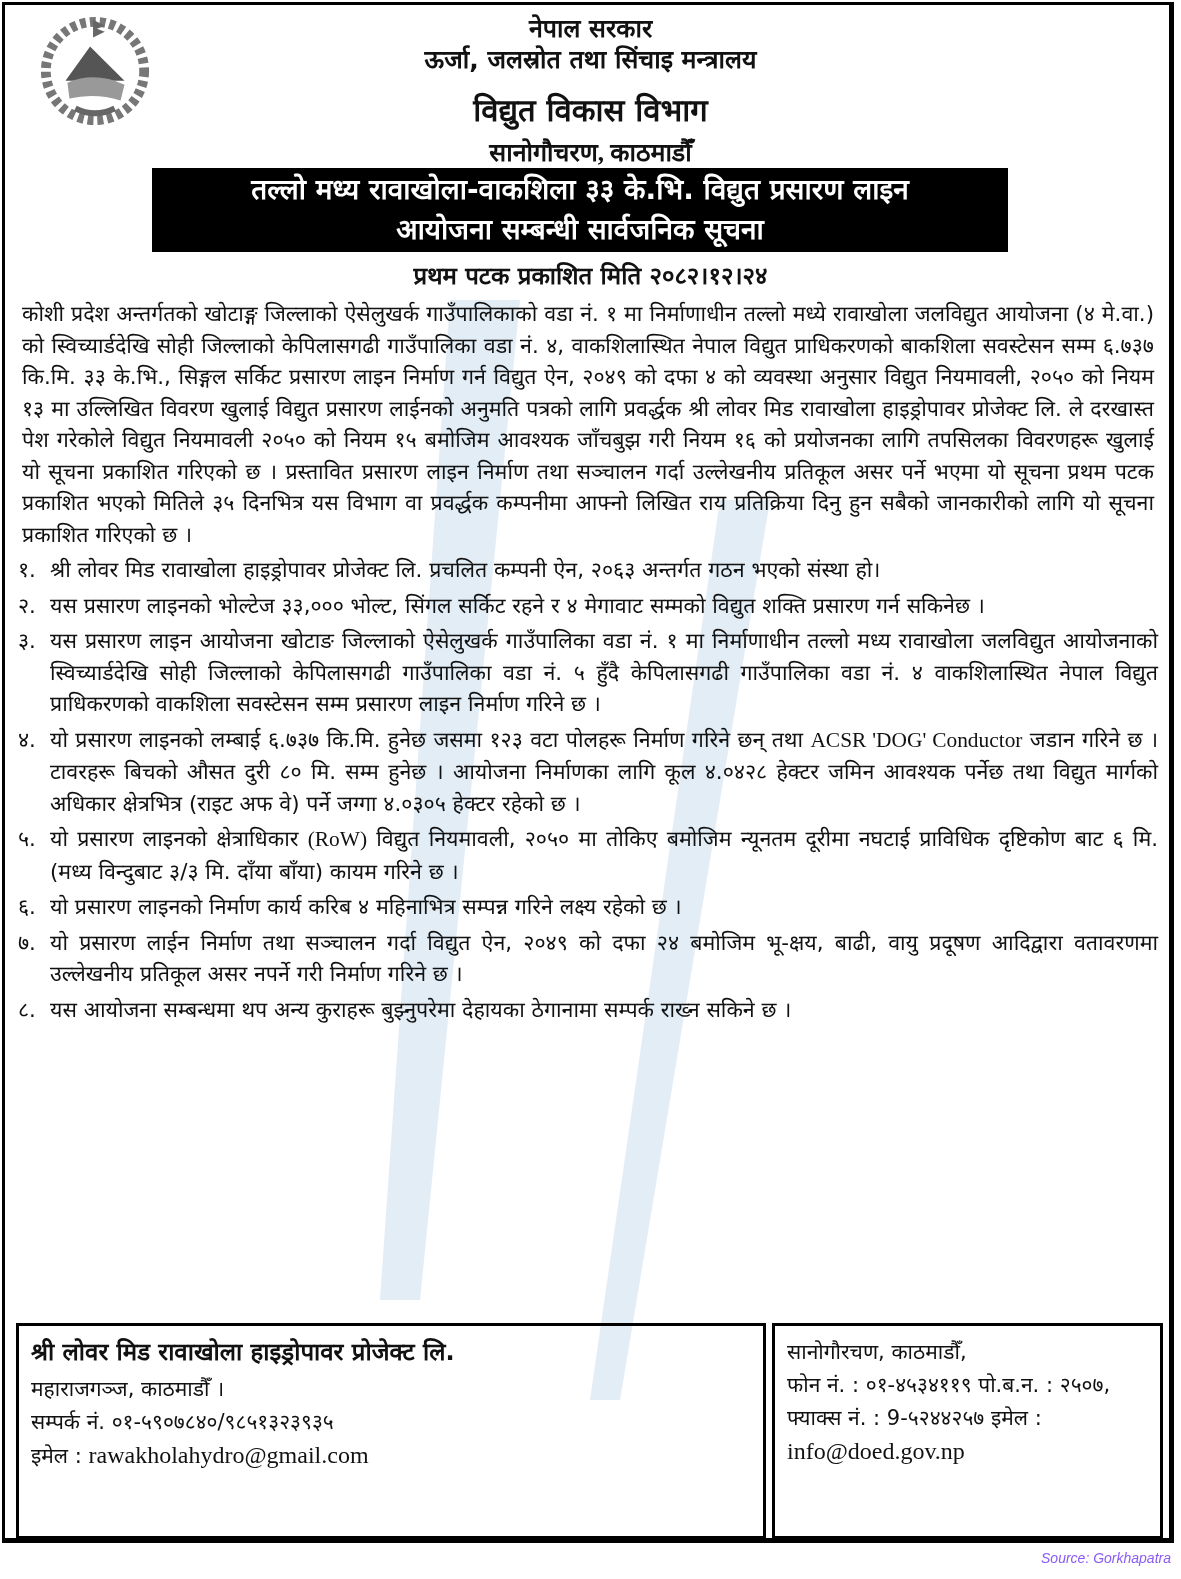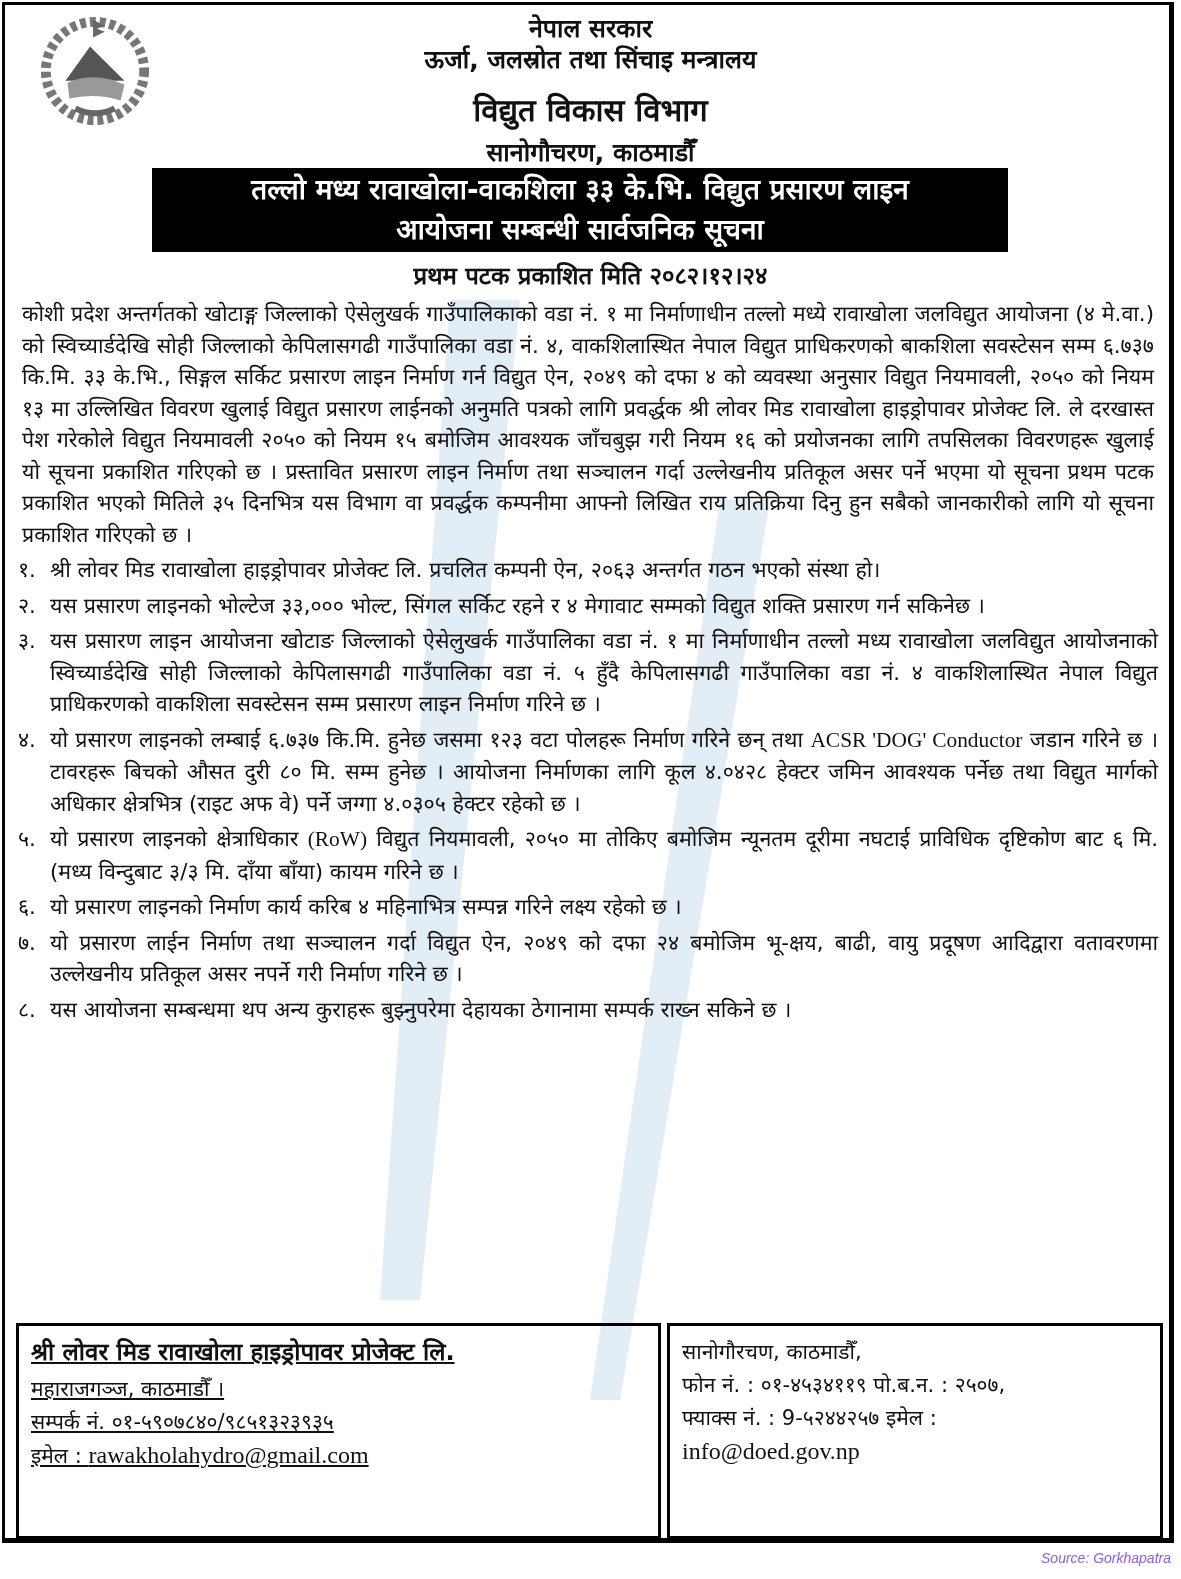--- a/index.html
+++ b/index.html
@@ -3,33 +3,33 @@
 <meta charset="utf-8">
 <style>
   html, body { margin:0; padding:0; background:#ffffff; }
   body { width:1181px; height:1579px; position:relative; overflow:hidden; font-family:"DejaVu Sans", sans-serif; color:#111; }
   .frame { position:absolute; left:2px; top:2px; width:1172px; height:1541px; border:3px solid #000; box-sizing:border-box; border-right-width:5px; border-bottom-width:5px; }
   .emblem { position:absolute; left:36px; top:12px; width:118px; height:118px; }
   .hdr { position:absolute; left:0; width:1181px; text-align:center; font-weight:bold; }
   .h1 { top:10px; font-size:25px; }
   .h2 { top:41px; font-size:25px; }
   .h3 { top:88px; font-size:31px; }
-  .h4 { top:134px; font-size:25px; }
+  .h4 { top:134px; font-size:25px;font-family:Liberation Serif, serif; }
   .banner { position:absolute; left:152px; top:168px; width:856px; height:84px; background:#000; color:#fff; text-align:center; font-weight:bold; font-size:28px; line-height:40px; padding-top:2px; box-sizing:border-box; }
   .pubdate { position:absolute; left:0; top:258px; width:1181px; text-align:center; font-weight:bold; font-size:24px; }
   .body { position:absolute; left:18px; top:294px; width:1140px; font-size:21.4px; line-height:31.5px; text-align:justify; }
   .para { margin:4px; text-align:justify; text-align-last:left; }
   .list { margin:0; padding:0; list-style:none; }
   .item { display:flex; margin-top:4px; }
   .item .num { width:32px; flex:none; }
   .item .txt { flex:1; text-align:justify; }
   .latin { font-family:"Liberation Serif", serif; }
   .contacts { position:absolute; left:16px; top:1323px; width:1147px; height:216px; display:flex; gap:6px; }
   .card { border:3px solid #000; box-sizing:border-box; padding:10px 12px; font-size:21px; line-height:33px; }
-  .card.left { width:645px;text-decoration:underline; }
+  .card.left { width:750px; }
   .card.right { flex:1; }
   .card .name { font-weight:bold; font-size:24px; margin-bottom:4px; }
   .email { font-family:"Liberation Serif", serif; font-size:24px; }
   .source { position:absolute; right:10px; top:1550px; font-family:"Liberation Sans", sans-serif; font-style:italic; font-size:14px; color:#8b5cf6; }
   .wm { position:absolute; pointer-events:none; opacity:0.12; }
 </style>
 </head>
 <body>
 
 <svg class="wm" style="left:300px;top:300px;" width="700" height="1100" viewBox="0 0 700 1100">

